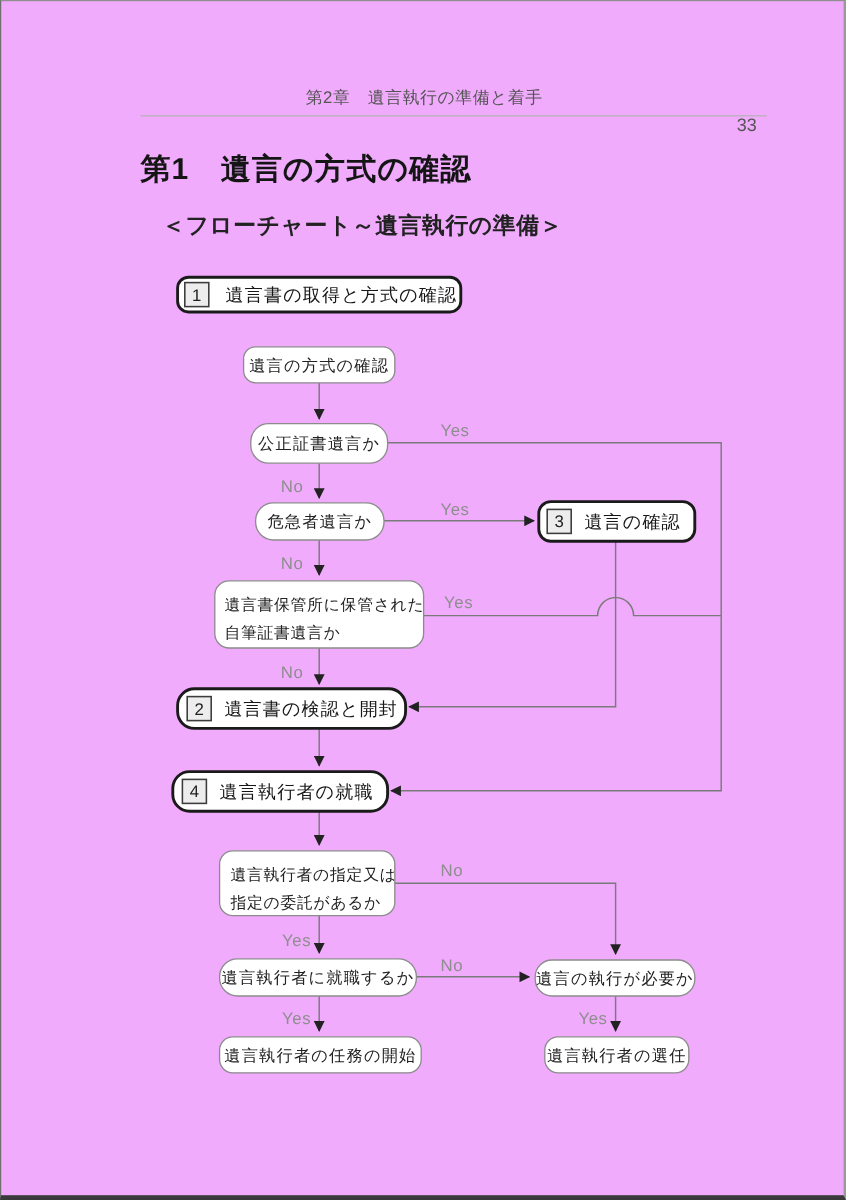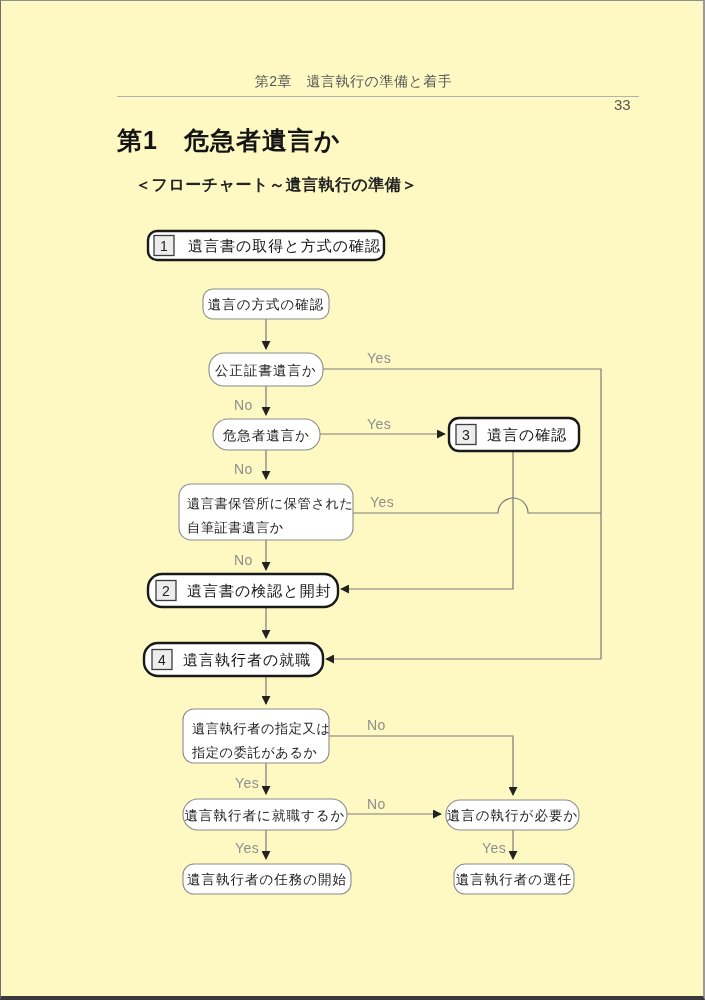--- a/index.html
+++ b/index.html
@@ -1,18 +1,18 @@
 <!DOCTYPE html>
 <html lang="ja"><head>
 <meta charset="utf-8">
 <style>
   html,body{margin:0;padding:0;background:#ffffff;}
   body{font-family:"Liberation Sans","DejaVu Sans",sans-serif;}
   #page{
-    position:relative;width:705px;height:1000px;background:#fef9c3;overflow:hidden;
+    position:relative;width:705px;height:1000px;background:#f0abfc;overflow:hidden;
     box-sizing:border-box;
     border-top:1px solid #8f8f8f;
     border-left:1px solid #6f6f6f;
     border-right:2px solid #9a9a9a;
     border-bottom:4px solid #3a3a3a;
   }
   .hdr-text{
     position:absolute;top:72px;left:0;width:705px;text-align:center;
     font-size:14px;color:#555;letter-spacing:0.5px;
   }
@@ -20,21 +20,21 @@
     position:absolute;top:73px;left:613px;font-size:15px;color:#555;margin-top:22px;
   }
   .hdr-rule{
     position:absolute;top:95px;left:116px;width:522px;height:1px;background:#b2b2b2;
   }
   .sec-title{
     position:absolute;top:123px;left:116px;font-size:25px;font-weight:bold;
     color:#151515;letter-spacing:1px;
   }
   .fc-title{
-    position:absolute;top:174px;left:134px;font-size:16px;font-weight:bold;
+    position:absolute;top:174px;left:134px;font-size:19px;font-weight:bold;
     color:#222;letter-spacing:0.5px;font-family:Liberation Mono, monospace;
   }
   svg{position:absolute;top:0;left:0;}
   svg text{font-family:"Liberation Sans","DejaVu Sans",sans-serif;}
   .node{fill:#ffffff;stroke:#8c8c8c;stroke-width:1.1;}
   .bold-node{fill:#ffffff;stroke:#1a1a1a;stroke-width:2.4;}
   .numsq{fill:#ededed;stroke:#3c3c3c;stroke-width:1.3;}
   .conn{stroke:#7a7a7a;stroke-width:1.2;fill:none;}
   .ntext{fill:#222;font-size:13.5px;letter-spacing:1px;}
   .ntext2{fill:#222;font-size:13.2px;letter-spacing:0.6px;}
@@ -44,21 +44,21 @@
 </style>
 </head>
 <body>
 
 <div id="page">
 
   <div class="hdr-text">第2章　遺言執行の準備と着手</div>
   <div class="hdr-page">33</div>
   <div class="hdr-rule"></div>
 
-  <div class="sec-title">第1　危急者遺言か</div>
+  <div class="sec-title">第1　遺言の方式の確認</div>
   <div class="fc-title">＜フローチャート～遺言執行の準備＞</div>
 
   <svg width="705" height="1000" viewBox="0 0 705 1000">
     <defs>
       <marker id="arr" viewBox="0 0 10 10" refX="9" refY="5" markerWidth="7.5" markerHeight="7.5" orient="auto-start-reverse">
         <path d="M0,0 L10,5 L0,10 z" fill="#222"></path>
       </marker>
     </defs>
 
     <g>

